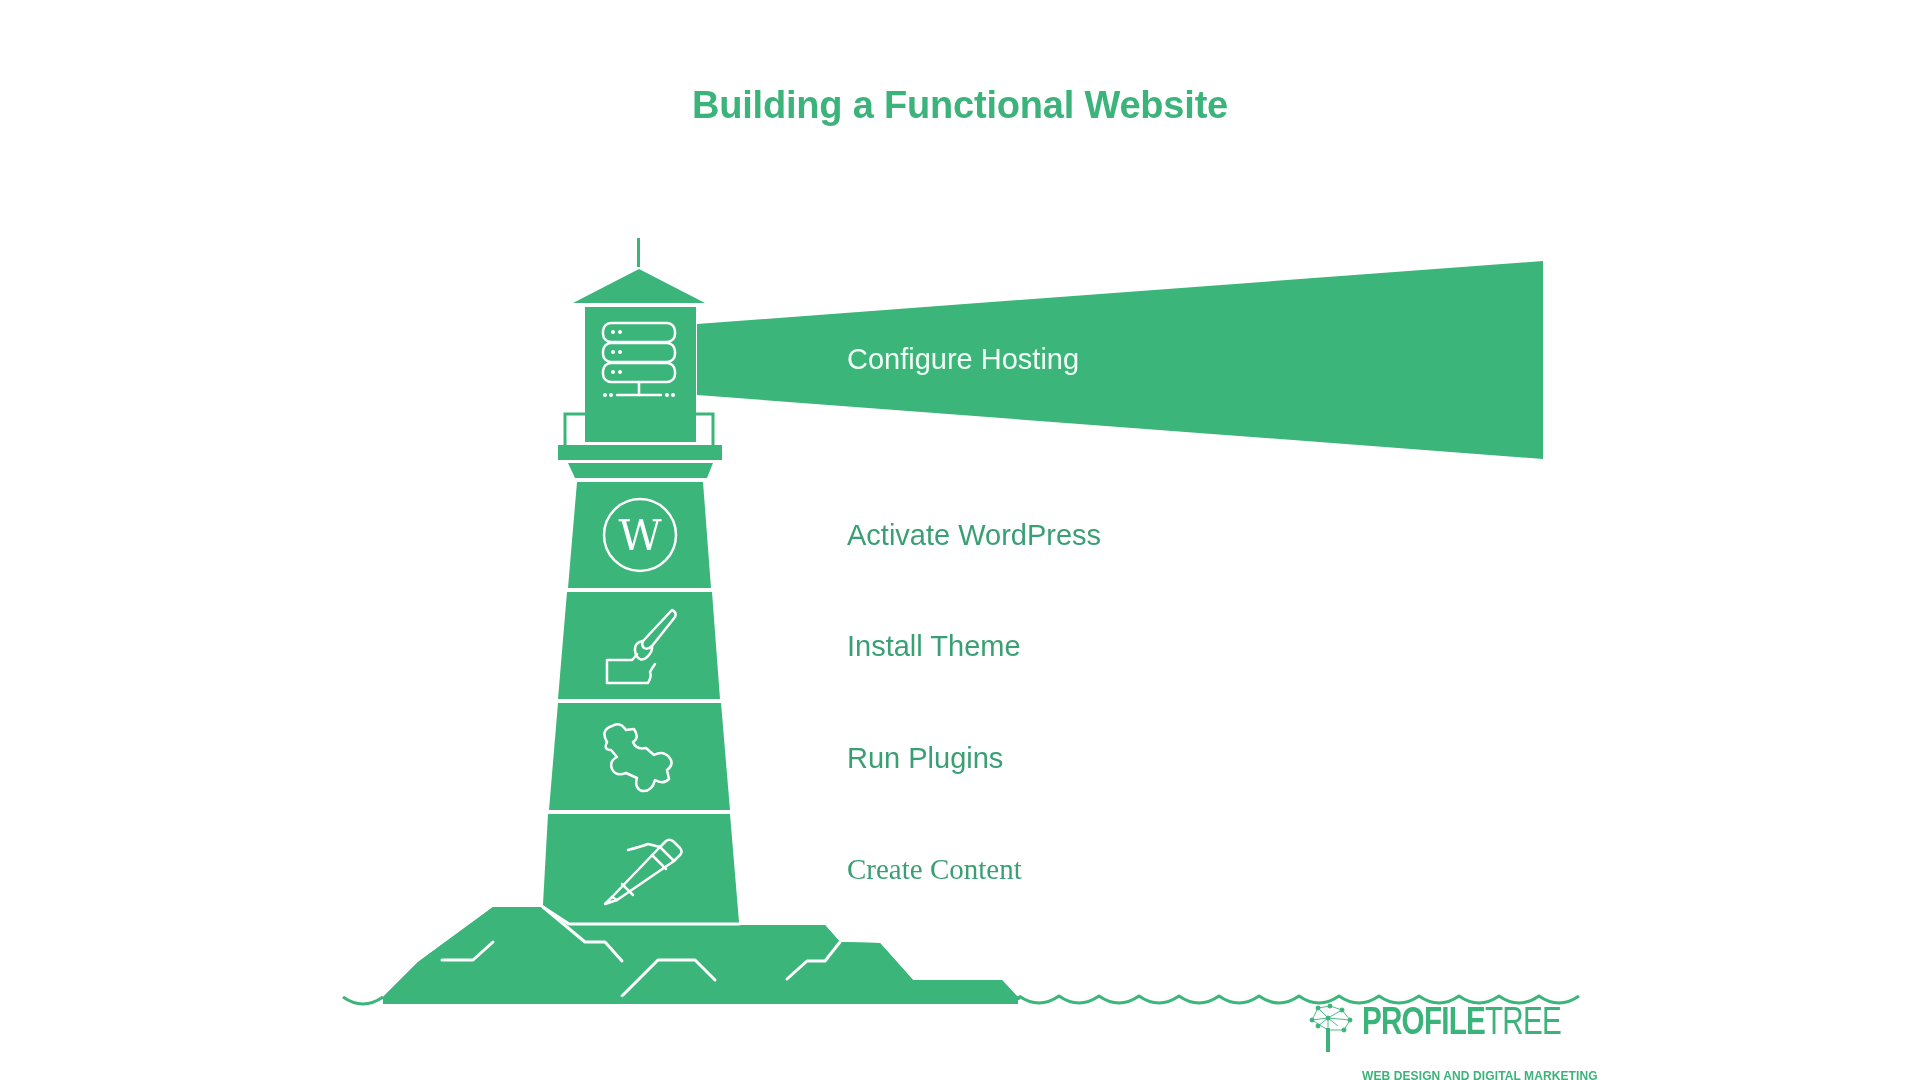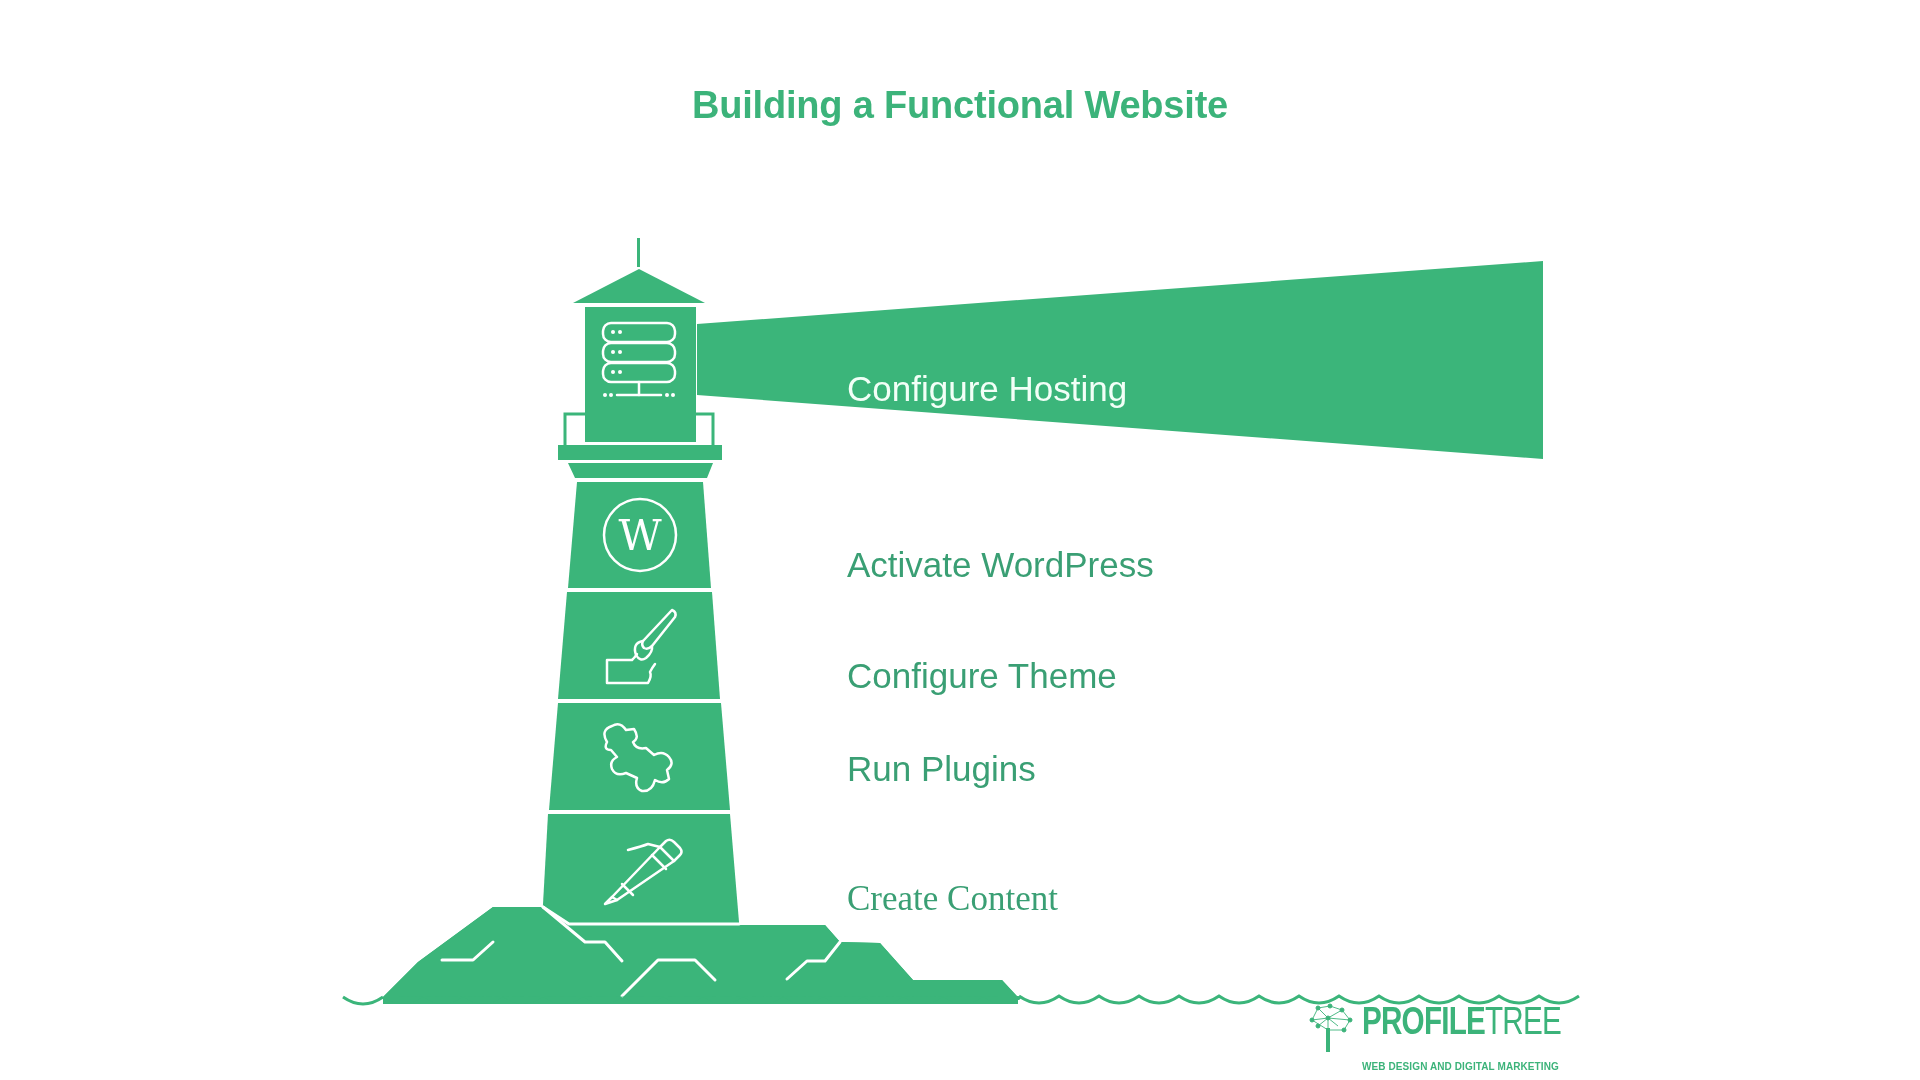--- a/index.html
+++ b/index.html
@@ -1,25 +1,25 @@
 <!DOCTYPE html>
 <html><head>
 <meta charset="utf-8">
 <style>
   html, body { margin: 0; padding: 0; background: #ffffff; }
   body { width: 1920px; height: 1080px; position: relative; overflow: hidden; font-family: "Liberation Sans", "DejaVu Sans", sans-serif; }
   .title { position: absolute; left: 0; width: 1920px; top: 84px; text-align: center; font-size: 38px; font-weight: bold; color: #3cb37a; letter-spacing: -0.2px; }
   svg.scene { position: absolute; left: 0; top: 0; }
-  .label { position: absolute; left: 847px; font-size: 35px; line-height: 34px; color: #3a9f74; white-space: nowrap; margin-top: 30px; }
+  .label { position: absolute; left: 847px; font-size: 29px; line-height: 34px; color: #3a9f74; white-space: nowrap; }
   .label.on-beam { color: #f2fff7; }
   .logo { position: absolute; left: 1305px; top: 1003px; width: 260px; height: 64px; }
   .logo-word { position: absolute; left: 57px; top: 0; font-size: 38px; line-height: 36px; color: #3cb37a; letter-spacing: -1px; white-space: nowrap; transform: scaleX(0.78); transform-origin: left top; }
   .logo-word b { font-weight: bold; }
   .logo-word span.light { font-weight: normal; }
-  .logo-tag { position: absolute; left: 57px; top: 59px; font-size: 10px; line-height: 10px; color: #3cb37a; letter-spacing: 0.1px; white-space: nowrap; font-weight: bold; }
+  .logo-tag { position: absolute; left: 57px; top: 68px; font-size: 12px; line-height: 10px; color: #3cb37a; letter-spacing: 0.1px; white-space: nowrap; font-weight: bold; }
 </style>
 </head>
 <body>
 
 <div class="title">Building a Functional Website</div>
 
 <svg class="scene" width="1920" height="1080" viewBox="0 0 1920 1080" xmlns="http://www.w3.org/2000/svg">
   <g fill="#3bb57a">
 
     <polygon points="697,324 1543,261 1543,459 697,395"></polygon>
@@ -128,20 +128,20 @@
       <circle cx="1342" cy="1010" r="2"></circle>
     <circle cx="1350" cy="1020" r="2"></circle>
       <circle cx="1344" cy="1030" r="2"></circle>
     <circle cx="1328" cy="1018" r="2"></circle>
       <circle cx="1318" cy="1026" r="2"></circle>
   </g>
 </svg>
 
 <div class="label on-beam" style="top:342px;">Configure Hosting</div>
 <div class="label" style="top:518px;">Activate WordPress</div>
-<div class="label" style="top:629px;">Configure Theme</div>
-<div class="label" style="top:722px;">Run Plugins</div>
+<div class="label" style="top:629px;">Install Theme</div>
+<div class="label" style="top:741px;">Run Plugins</div>
 <div class="label" style="top:852px;font-family:Liberation Serif, serif;">Create Content</div>
 
 <div class="logo">
   <div class="logo-word"><b>PROFILE</b><span class="light">TREE</span></div>
   <div class="logo-tag">WEB DESIGN AND DIGITAL MARKETING</div>
 </div>
 
 </body></html>

